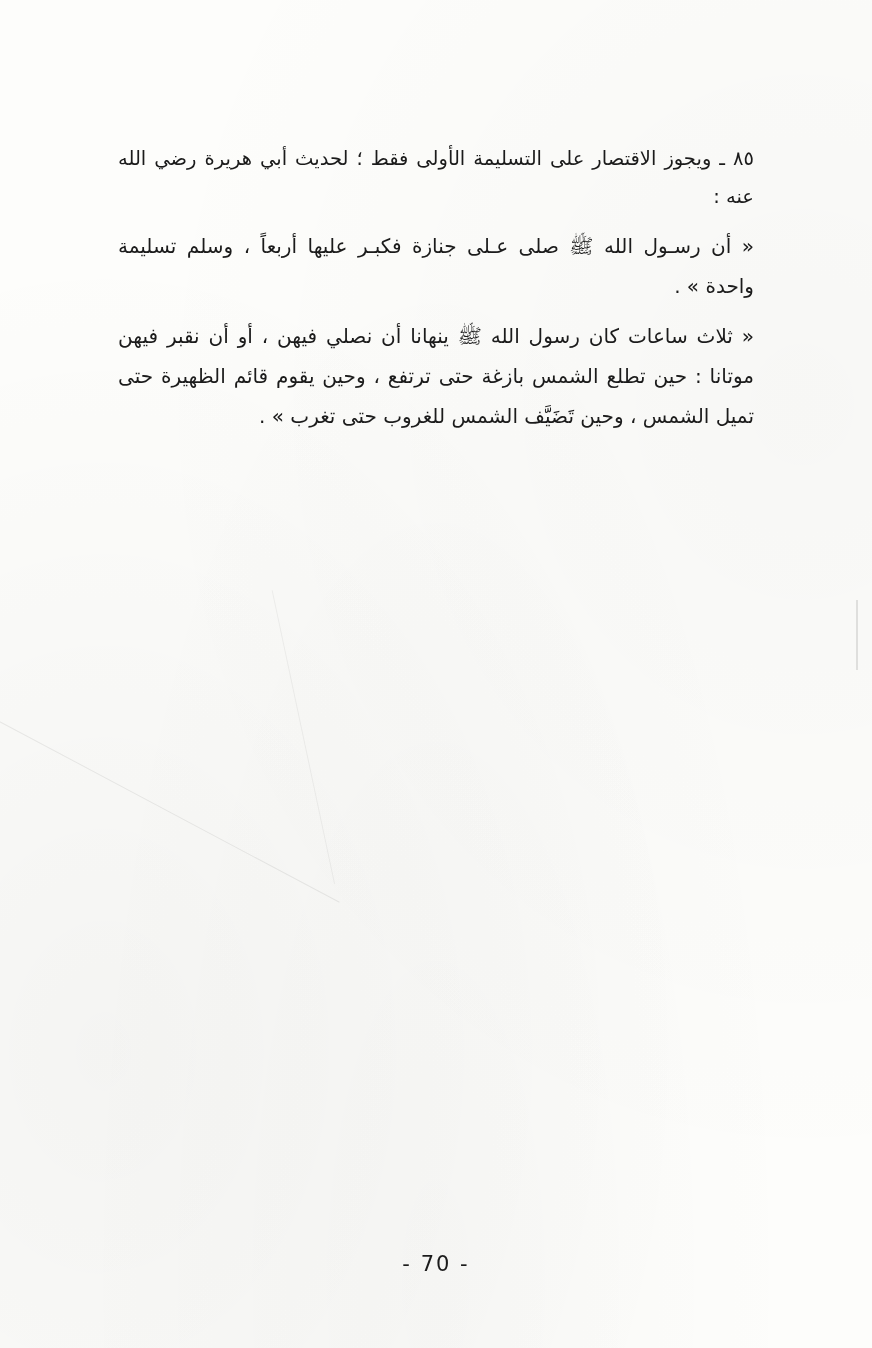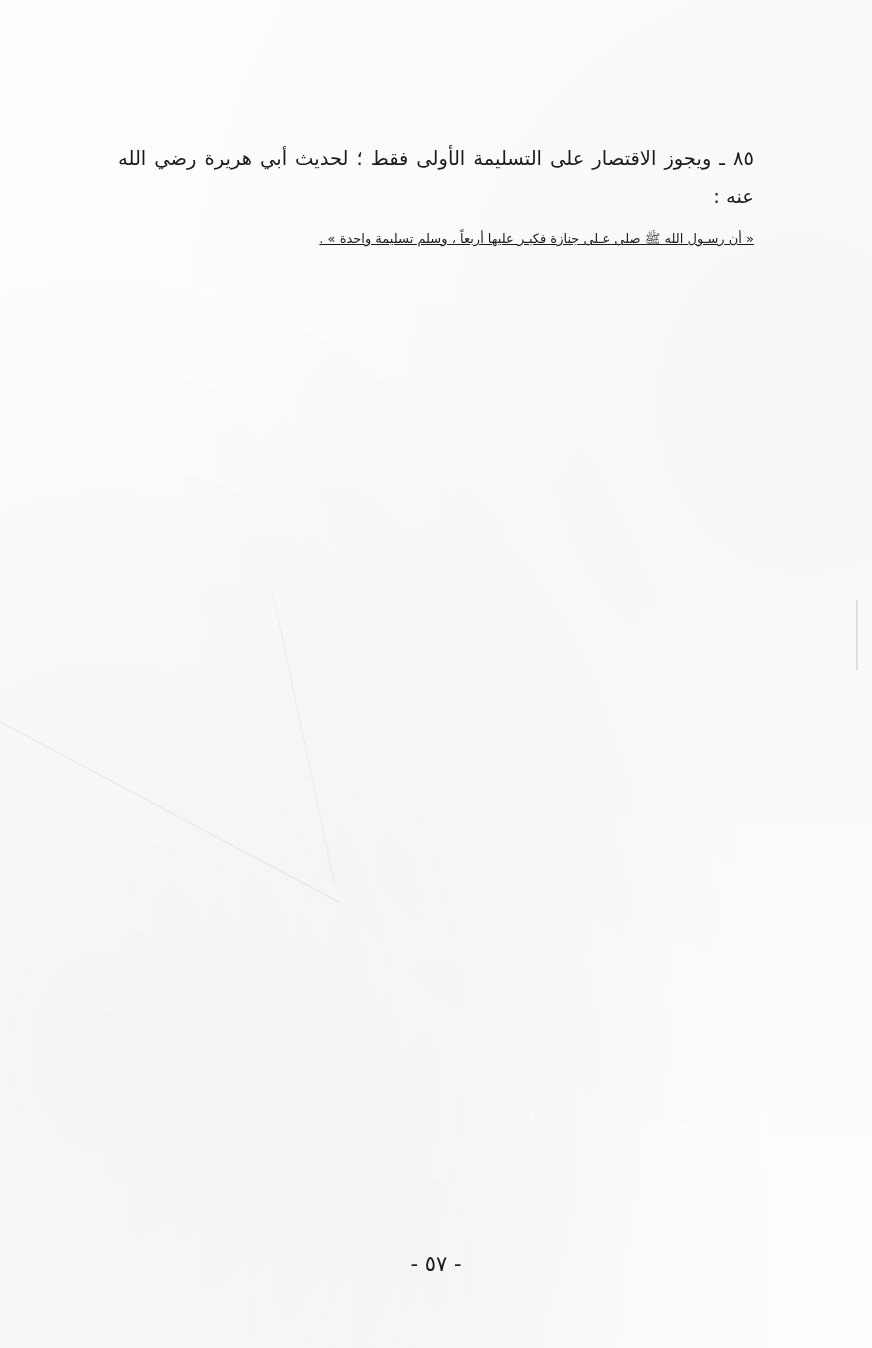--- a/index.html
+++ b/index.html
@@ -78,25 +78,24 @@
     margin: 0 0 6px 0;
     letter-spacing: 0.1px;
   }
   .para.indent {
     text-indent: 30px;
   }
   .para.gap {
     margin-top: 26px;
   }
   .quote {
-    font-size: 13px;
+    font-size: 20px;
     line-height: 2.0;
     text-align: justify;
     margin: 10px 0 4px 0;
-    text-decoration: underline;
   }
 
   .tail {
     font-size: 19.5px;
     line-height: 1.95;
     text-align: justify;
     margin: 2px 0 0 0;
     text-indent: 26px;
   }
 
@@ -122,20 +121,21 @@
 
   <div class="content">
 
     <p class="para">٨٥ ـ ويجوز الاقتصار على التسليمة الأولى فقط ؛ لحديث أبي هريرة رضي الله عنه :</p>
 
     <p class="quote">« أن رسـول الله ﷺ صلى عـلى جنازة فكبـر عليها أربعاً ، وسلم تسليمة واحدة » .</p>
 
 
 
 
+    <p class="quote">« ثلاث ساعات كان رسول الله ﷺ ينهانا أن نصلي فيهن ، أو أن نقبر فيهن موتانا : حين تطلع الشمس بازغة حتى ترتفع ، وحين يقوم قائم الظهيرة حتى تميل الشمس ، وحين تَضَيَّف الشمس للغروب حتى تغرب » .</p>
 
 
   </div>
 
   <div class="footer">
-    <span class="pg">- ٥٧ -</span>
+    <span class="pg">- 70 -</span>
   </div>
 </div>
 
 </body></html>

